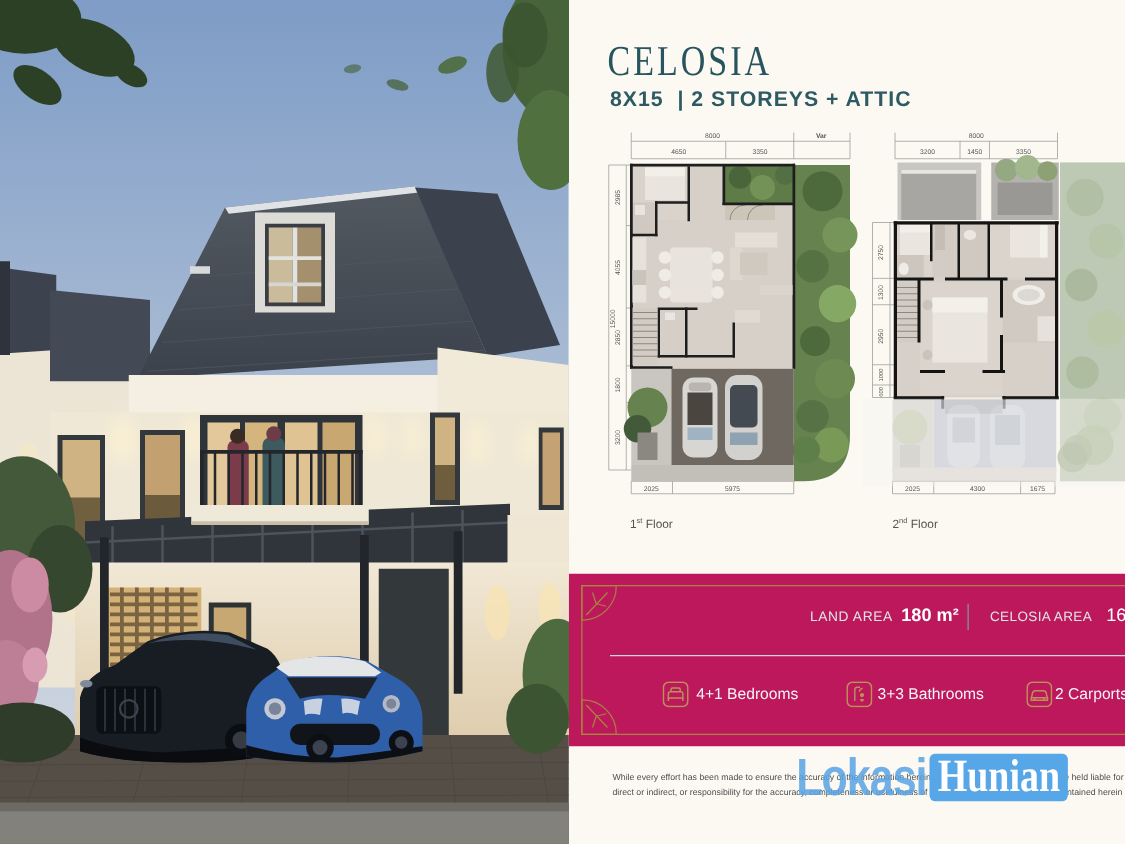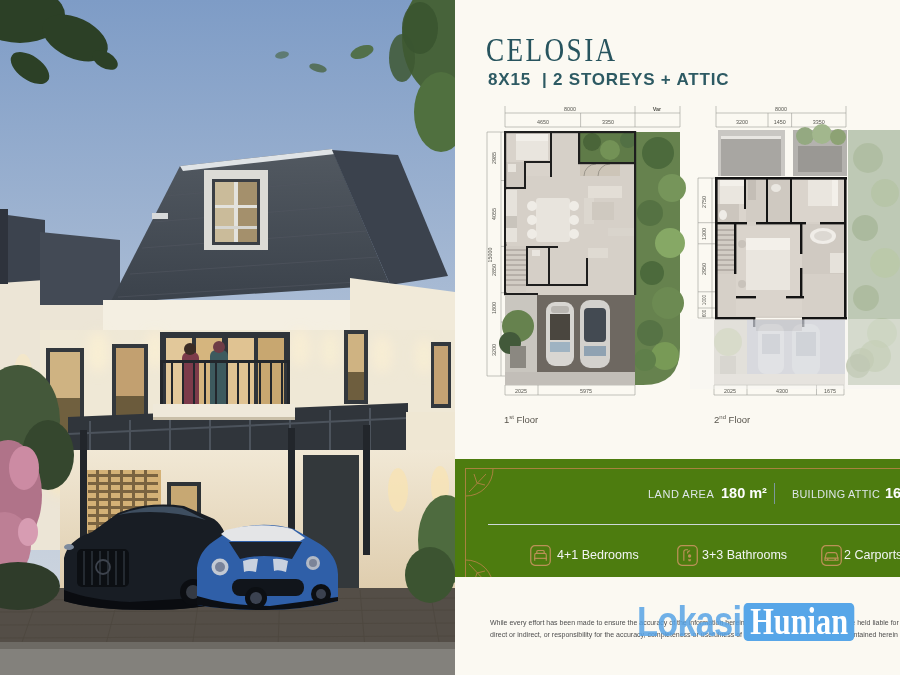--- a/index.html
+++ b/index.html
@@ -614,21 +614,21 @@
 
     <rect x="0" y="221" width="210" height="70" fill="#f6f5f2" opacity="0.38"></rect>
     <rect x="158" y="32" width="52" height="255" fill="#ffffff" opacity="0.3"></rect>
   </g>
 </svg>
 
 <div class="abs floorlabel" style="left:504px;top:414px">1<sup>st</sup> Floor</div>
 
 <div class="abs floorlabel" style="left:714px;top:414px">2<sup>nd</sup> Floor</div>
 
-<div class="abs" id="band" style="left:455px;top:459px;width:445px;height:118px;background:#4d7c0f;overflow:hidden">
+<div class="abs" id="band" style="left:455px;top:459px;width:445px;height:138px;background:#be185d;overflow:hidden">
 
   <svg style="position:absolute;left:0;top:0" width="445" height="138" viewBox="0 0 445 138">
     <g stroke="#a8823f" stroke-width="1" fill="none">
       <line x1="10" y1="9.5" x2="445" y2="9.5"></line>
       <line x1="10" y1="128.5" x2="445" y2="128.5"></line>
       <line x1="10.5" y1="9" x2="10.5" y2="129"></line>
 
       <path d="M10.5,9.5 L38,9.5 A27,27 0 0 1 10.5,37 Z"></path>
       <path d="M14,33 L31,15 M22,24 L19,15 M22,24 L30,26"></path>
 
@@ -636,23 +636,23 @@
       <path d="M14,105 L31,123 M22,114 L19,123 M22,114 L30,112"></path>
     </g>
   </svg>
 
   <div class="abs" style="left:193px;top:29px;color:#dde6e8;font-size:11px;letter-spacing:0.5px;white-space:nowrap">LAND AREA</div>
 
   <div class="abs" style="left:266px;top:26px;color:#fdfefe;font-size:14.5px;font-weight:bold;white-space:nowrap">180 m²</div>
 
   <div class="abs" style="left:319px;top:24px;width:1px;height:21px;background:#7d979c"></div>
 
-  <div class="abs" style="left:337px;top:29px;color:#dde6e8;font-size:10.8px;letter-spacing:0.3px;white-space:nowrap">BUILDING ATTIC</div>
-
-  <div class="abs" style="left:430px;top:26px;color:#fdfefe;font-size:14.5px;font-weight:bold;white-space:nowrap">16</div>
+  <div class="abs" style="left:337px;top:29px;color:#dde6e8;font-size:10.8px;letter-spacing:0.3px;white-space:nowrap">CELOSIA AREA</div>
+
+  <div class="abs" style="left:430px;top:26px;color:#fdfefe;font-size:14.5px;font-weight:normal;white-space:nowrap">16</div>
 
   <div class="abs" style="left:33px;top:64.5px;width:412px;height:1px;background:#cdd8d9"></div>
 
   <svg class="abs" style="left:75px;top:86px" width="21" height="21" viewBox="0 0 20 20">
     <rect x="0.7" y="0.7" width="18.6" height="18.6" rx="4" fill="none" stroke="#bb9157" stroke-width="1.2"></rect>
     <g stroke="#bb9157" stroke-width="1.1" fill="none">
       <path d="M4.5,12.5 L4.5,9.5 Q4.5,8 6,8 L14,8 Q15.5,8 15.5,9.5 L15.5,12.5"></path>
       <line x1="3.8" y1="12.7" x2="16.2" y2="12.7"></line>
       <line x1="4.5" y1="12.7" x2="4.5" y2="15"></line>
       <line x1="15.5" y1="12.7" x2="15.5" y2="15"></line>

